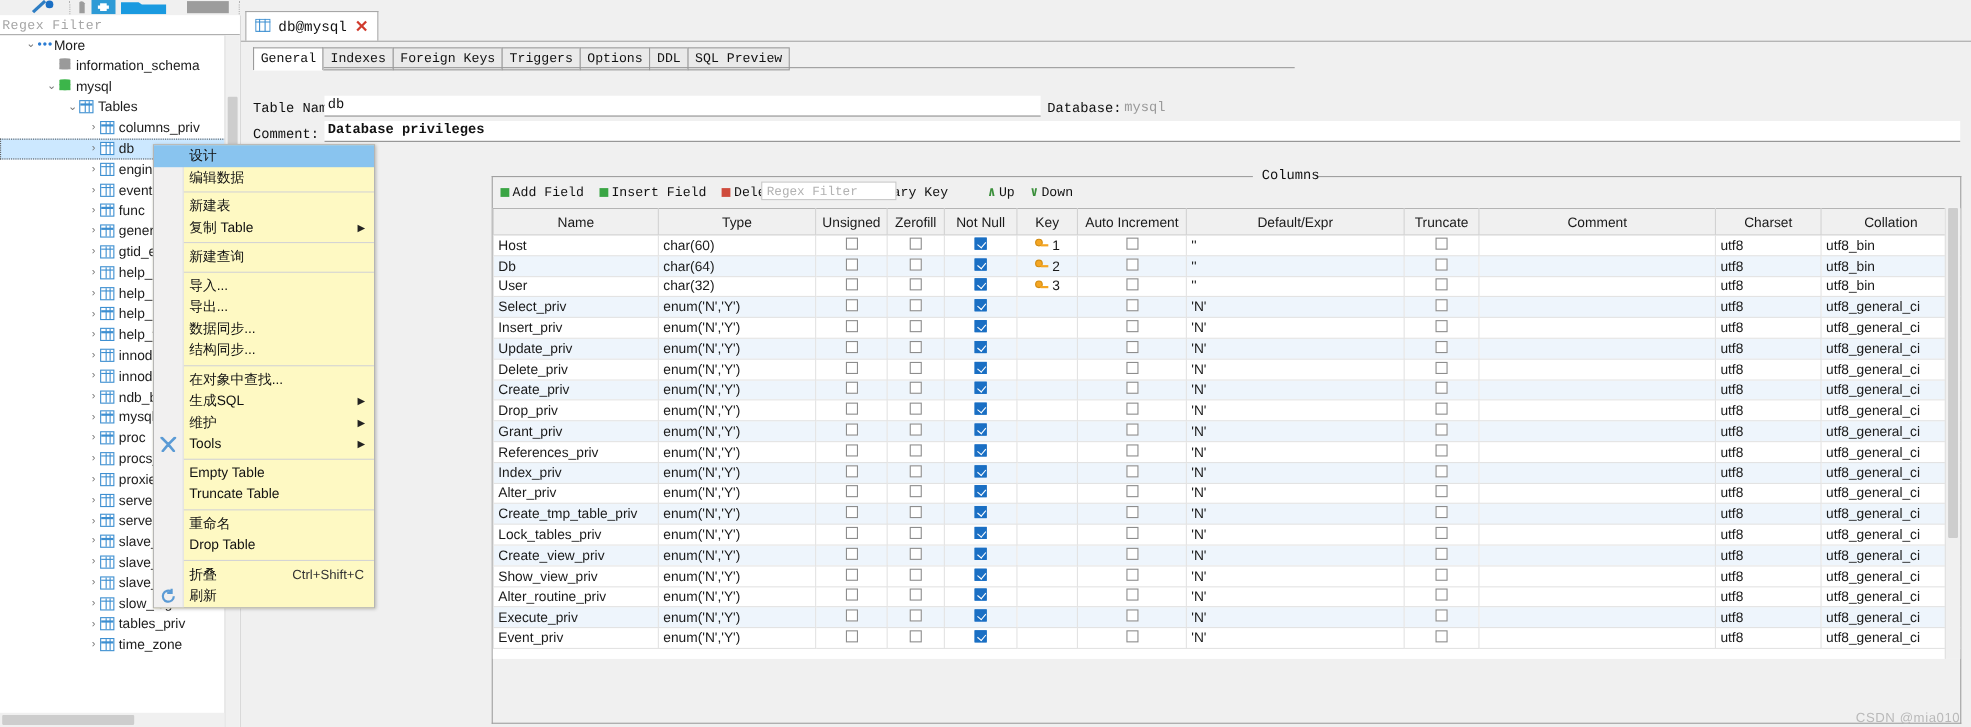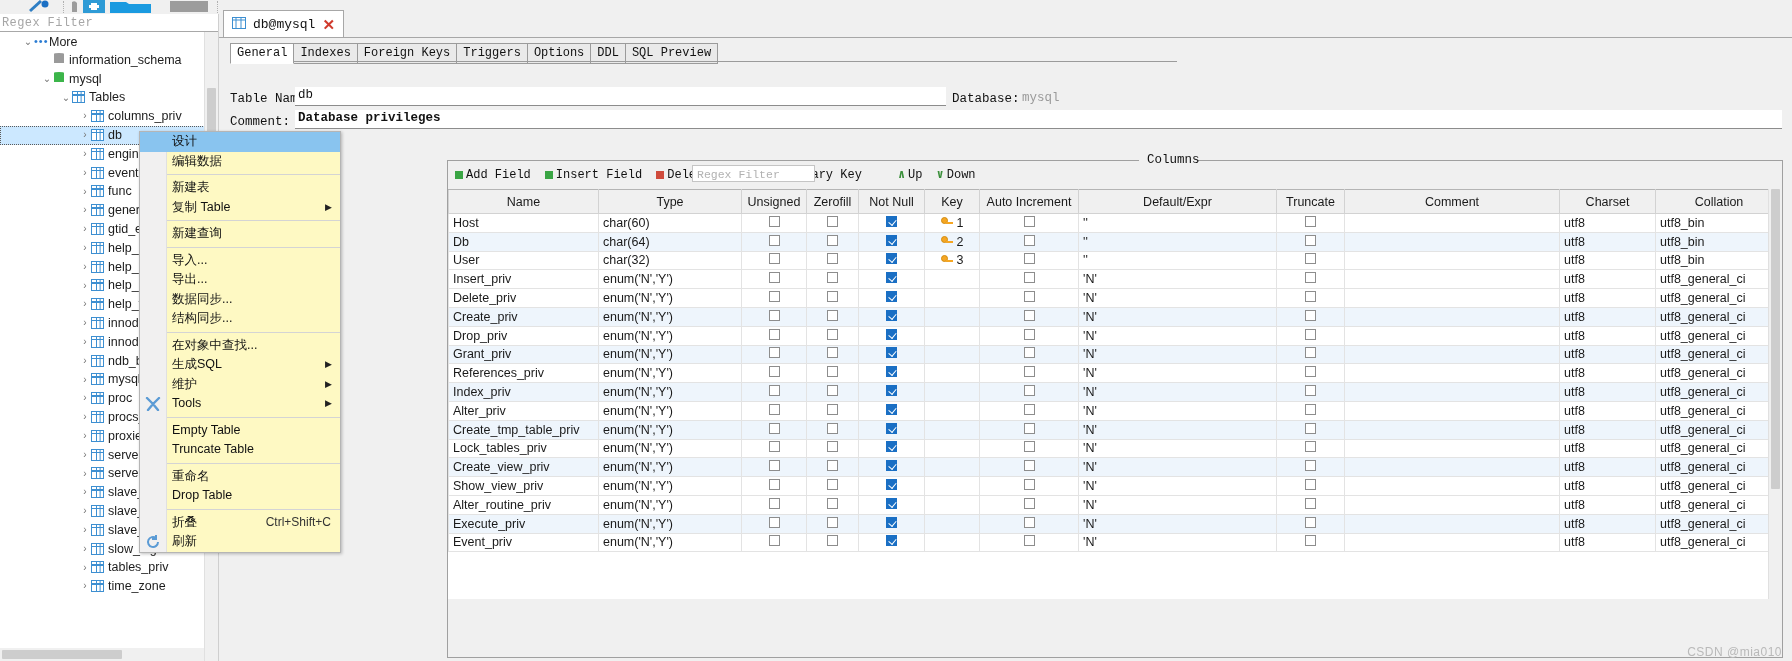--- a/index.html
+++ b/index.html
@@ -377,22 +377,50 @@
                   <span>3</span>
                 </span>
               </td>
               <td class="ctr"><span class="cb"></span></td>
               <td>''</td>
               <td class="ctr"><span class="cb"></span></td>
               <td></td>
               <td>utf8</td>
               <td>utf8_bin</td>
             </tr>
+            <tr class="alt">
+              <td>Select_priv</td>
+              <td>enum('N','Y')</td>
+              <td class="ctr"><span class="cb"></span></td>
+              <td class="ctr"><span class="cb"></span></td>
+              <td class="ctr"><span class="cb on"></span></td>
+              <td class="ctr"></td>
+              <td class="ctr"><span class="cb"></span></td>
+              <td>'N'</td>
+              <td class="ctr"><span class="cb"></span></td>
+              <td></td>
+              <td>utf8</td>
+              <td>utf8_general_ci</td>
+            </tr>
             <tr class="">
               <td>Insert_priv</td>
+              <td>enum('N','Y')</td>
+              <td class="ctr"><span class="cb"></span></td>
+              <td class="ctr"><span class="cb"></span></td>
+              <td class="ctr"><span class="cb on"></span></td>
+              <td class="ctr"></td>
+              <td class="ctr"><span class="cb"></span></td>
+              <td>'N'</td>
+              <td class="ctr"><span class="cb"></span></td>
+              <td></td>
+              <td>utf8</td>
+              <td>utf8_general_ci</td>
+            </tr>
+            <tr class="alt">
+              <td>Update_priv</td>
               <td>enum('N','Y')</td>
               <td class="ctr"><span class="cb"></span></td>
               <td class="ctr"><span class="cb"></span></td>
               <td class="ctr"><span class="cb on"></span></td>
               <td class="ctr"></td>
               <td class="ctr"><span class="cb"></span></td>
               <td>'N'</td>
               <td class="ctr"><span class="cb"></span></td>
               <td></td>
               <td>utf8</td>

